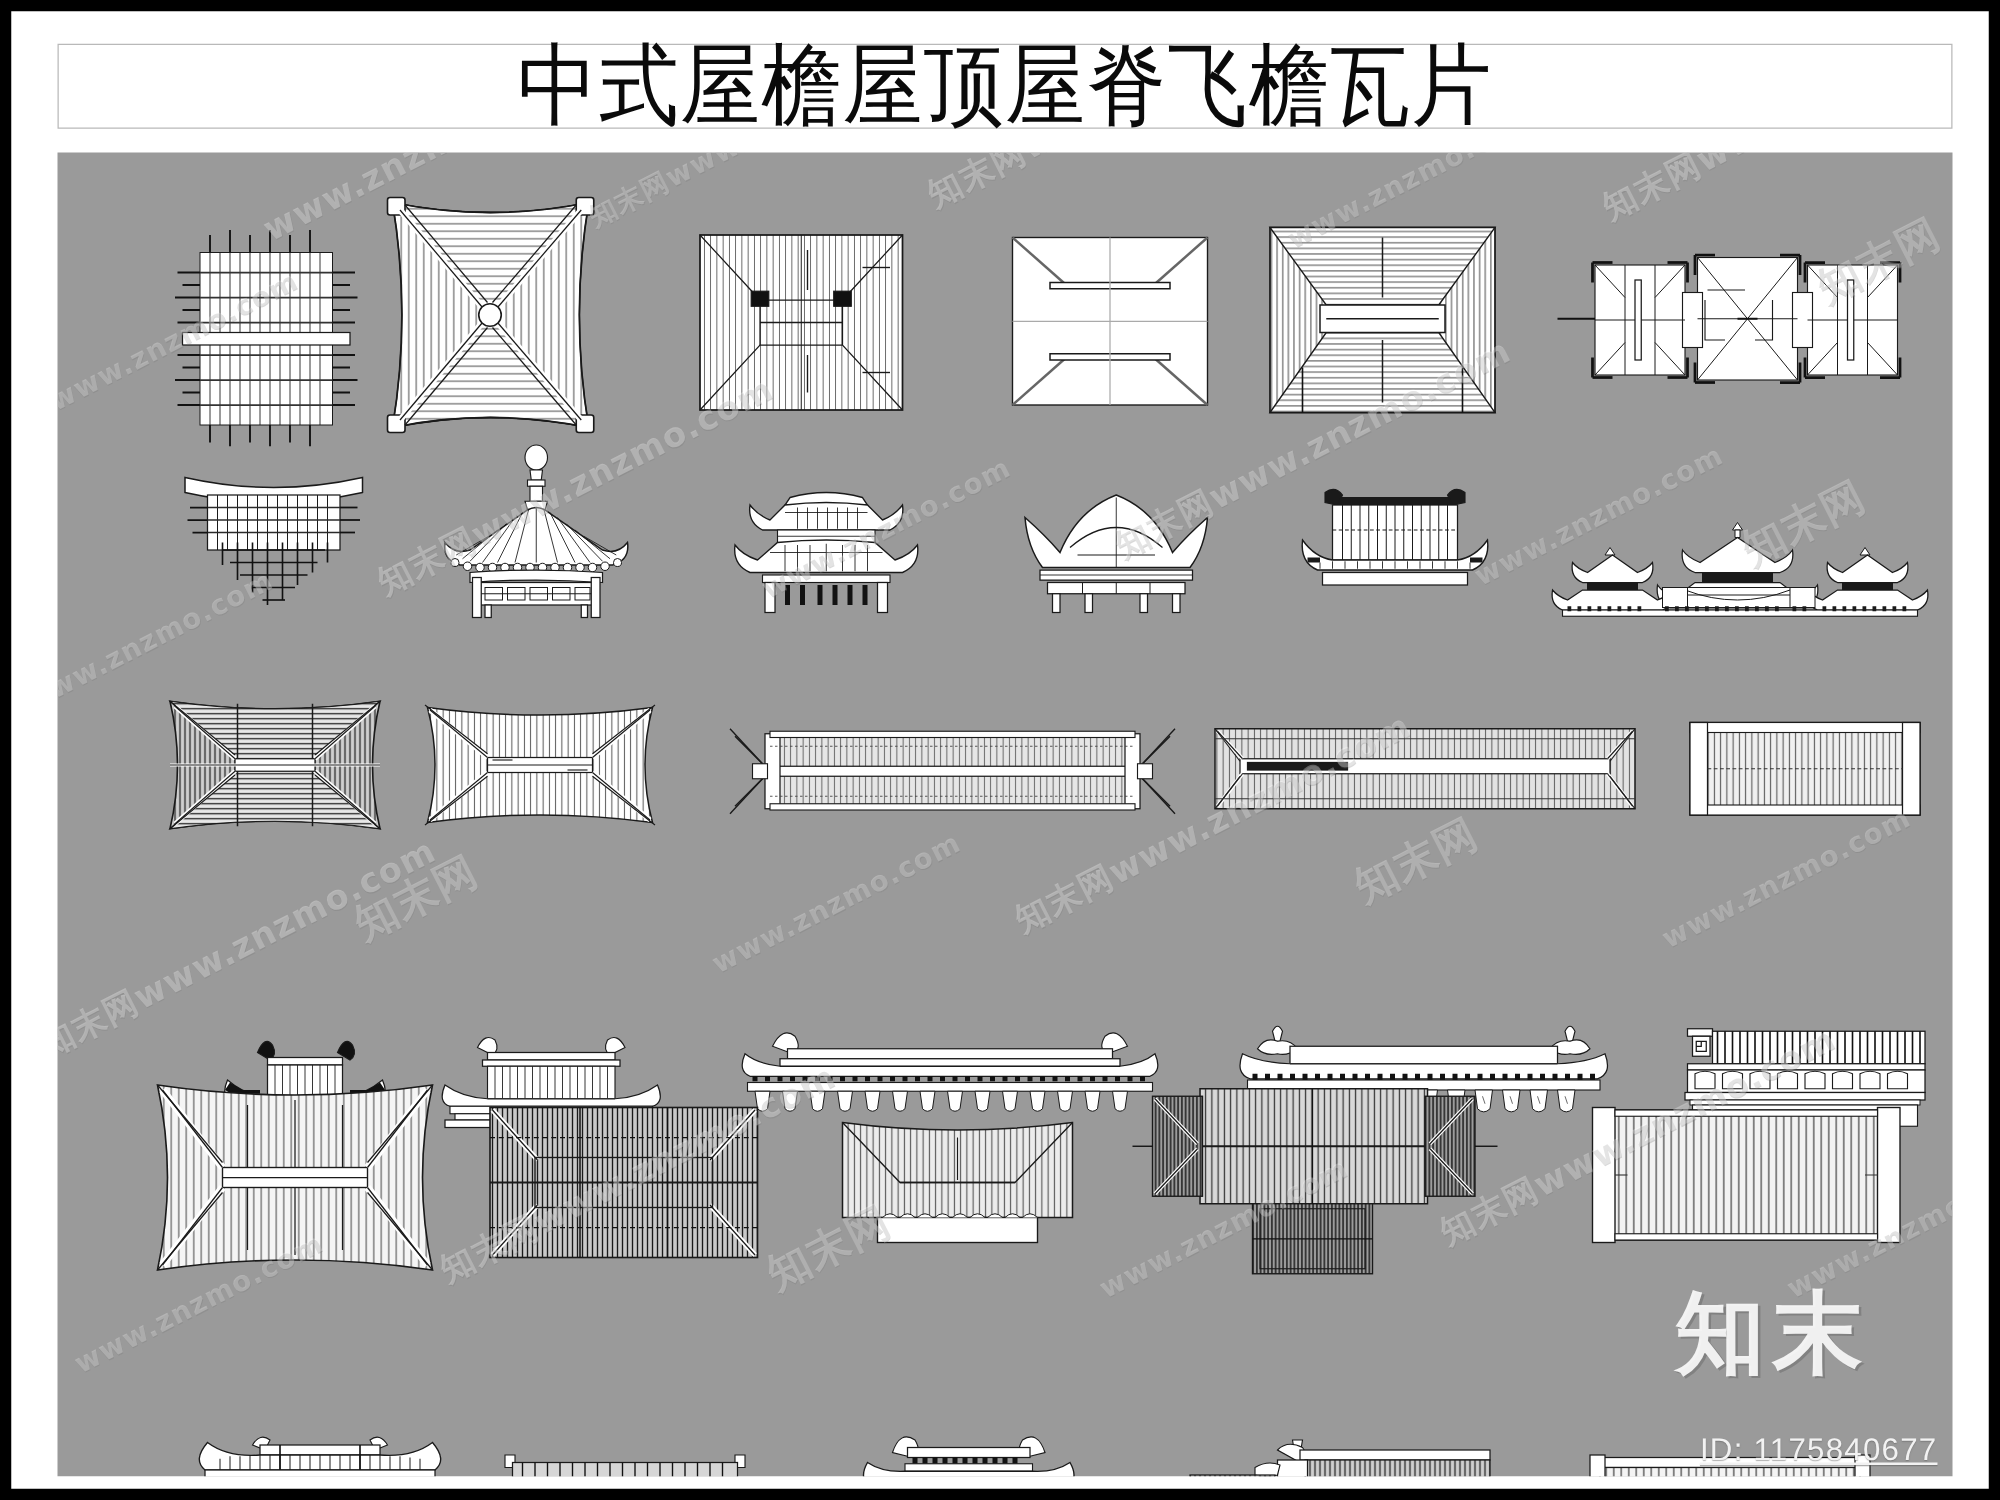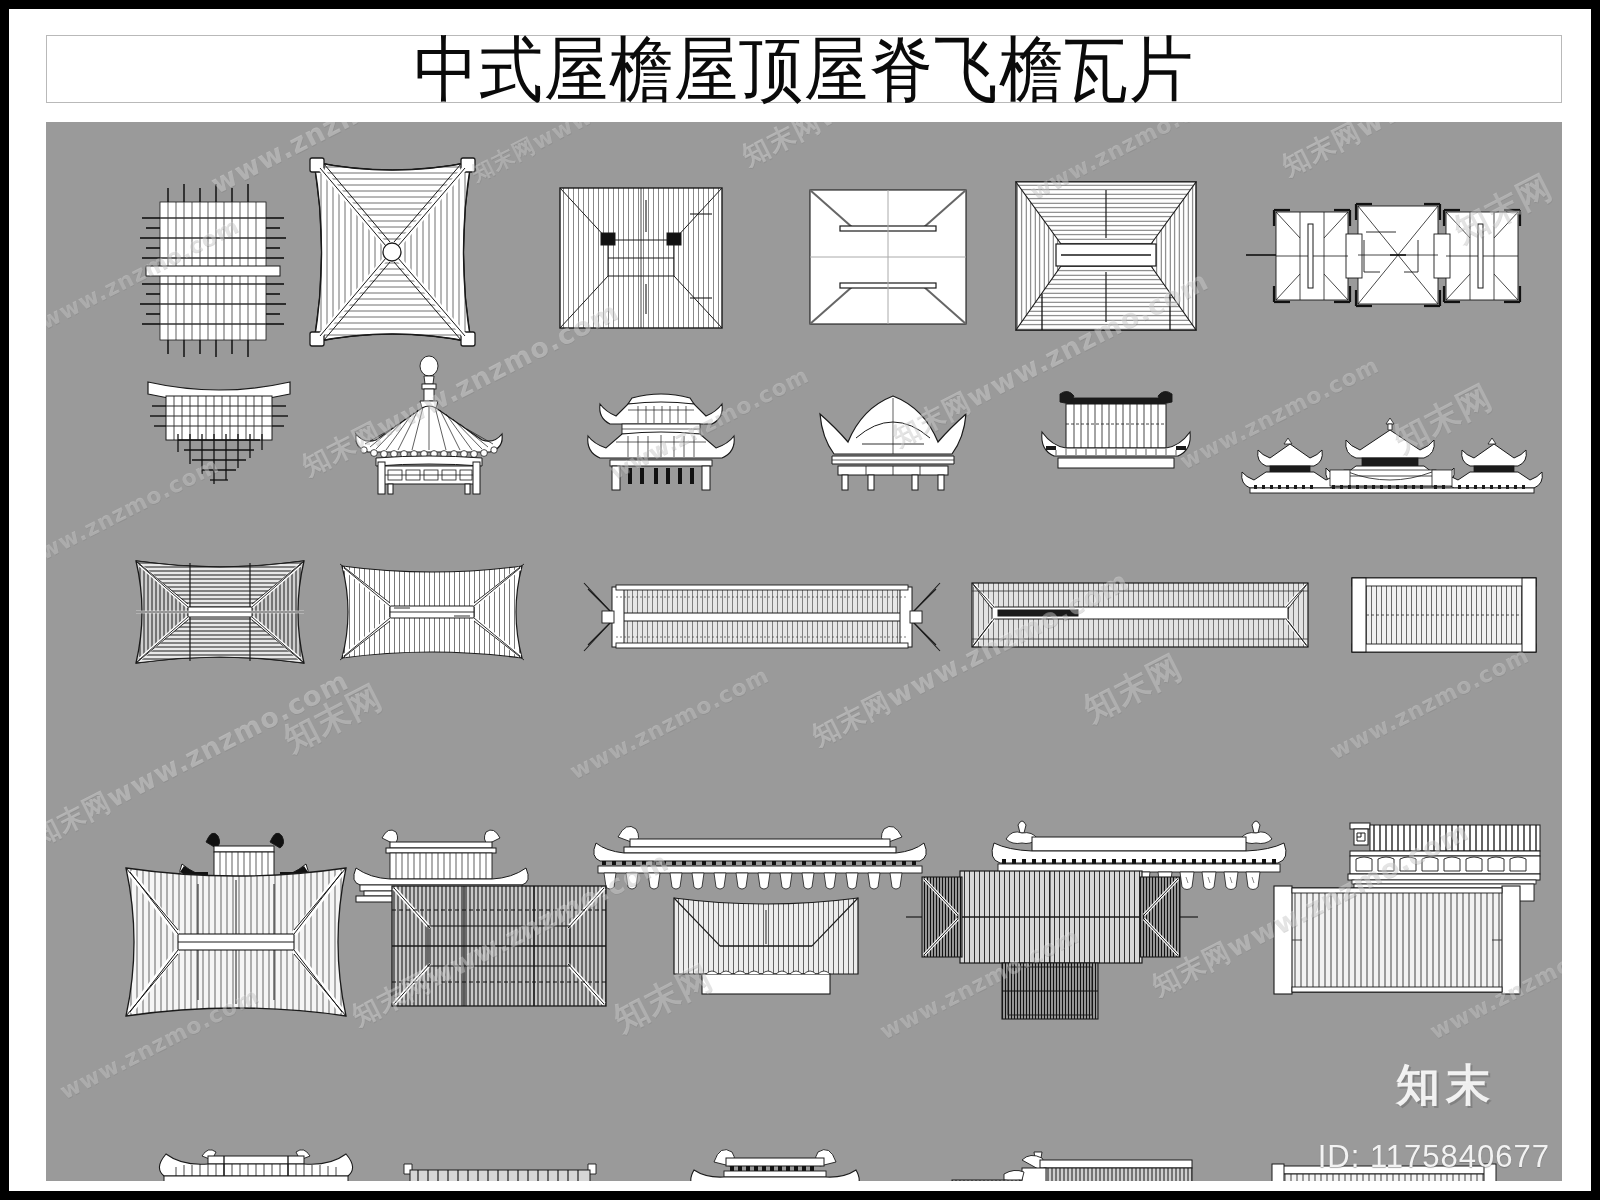--- a/index.html
+++ b/index.html
@@ -65,36 +65,37 @@
     text-shadow:0 1px 0 rgba(120,120,120,0.28);
     font-size:27px;
     letter-spacing:1px;
   }
   .wm.sm{font-size:22px;color:rgba(255,255,255,0.26);}
   .wm.big{font-size:34px;color:rgba(255,255,255,0.28);}
   
   .logo-wm{
     position:absolute;right:66px;bottom:66px;
     font-family:"DejaVu Serif","Liberation Serif",serif;
-    font-size:44px;font-weight:700;
+    font-size:72px;font-weight:700;
     color:rgba(255,255,255,0.88);
     text-shadow:2px 2px 0 rgba(110,110,110,0.55);
     letter-spacing:6px;
     z-index:9;
     white-space:nowrap;
   }
   .id-text{
     position:absolute;right:12px;bottom:6px;
     font-family:"Liberation Sans",sans-serif;
-    font-size:31px;
+    font-size:25px;
     color:#f2f2f2;
     letter-spacing:1px;
     text-shadow:0 1px 1px rgba(90,90,90,0.5);
     z-index:9;
     white-space:nowrap;
+    text-decoration:underline;
   }
   
   .fig{position:absolute;}
   .fig svg{display:block;overflow:visible;}
 </style>
 </head>
 <body>
 
 <div class="sheet">
   <div class="inner">

